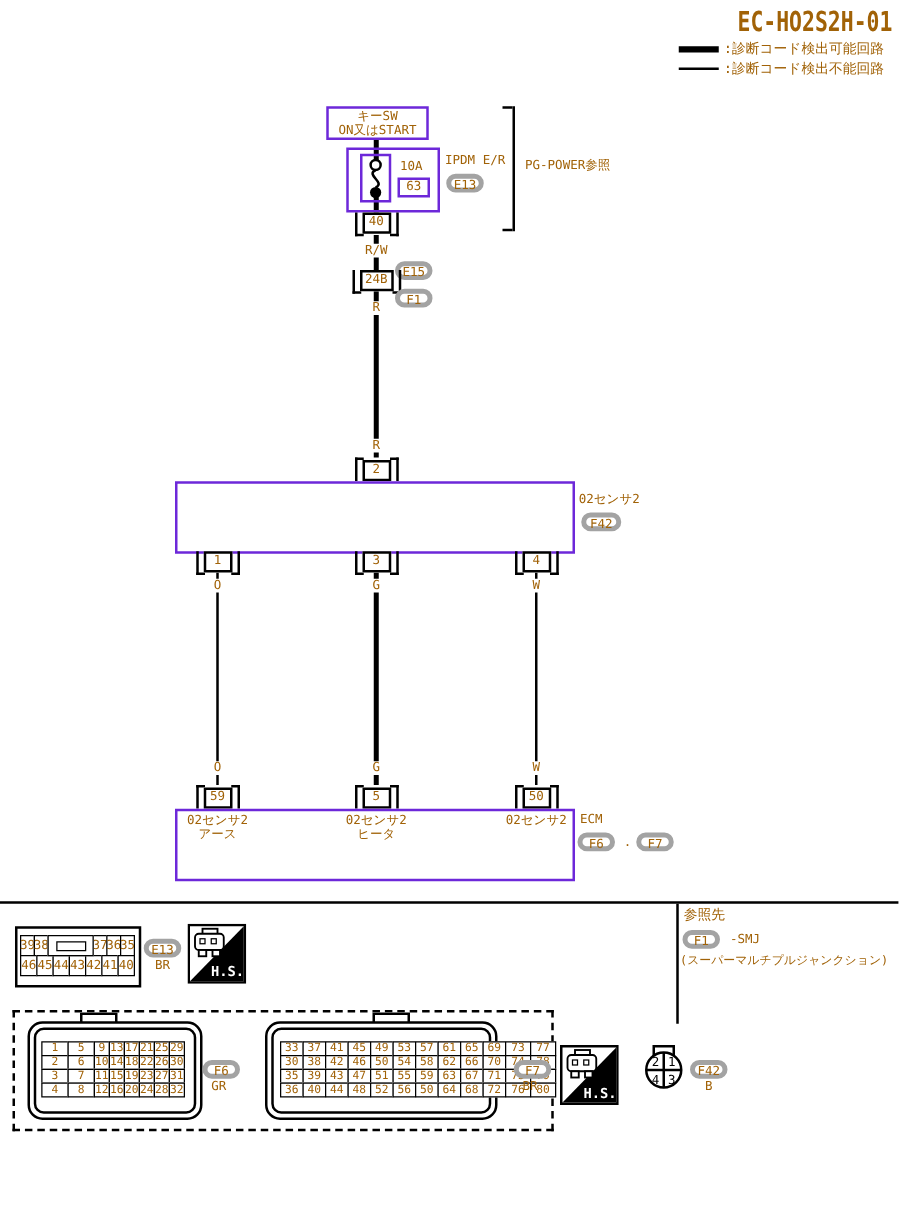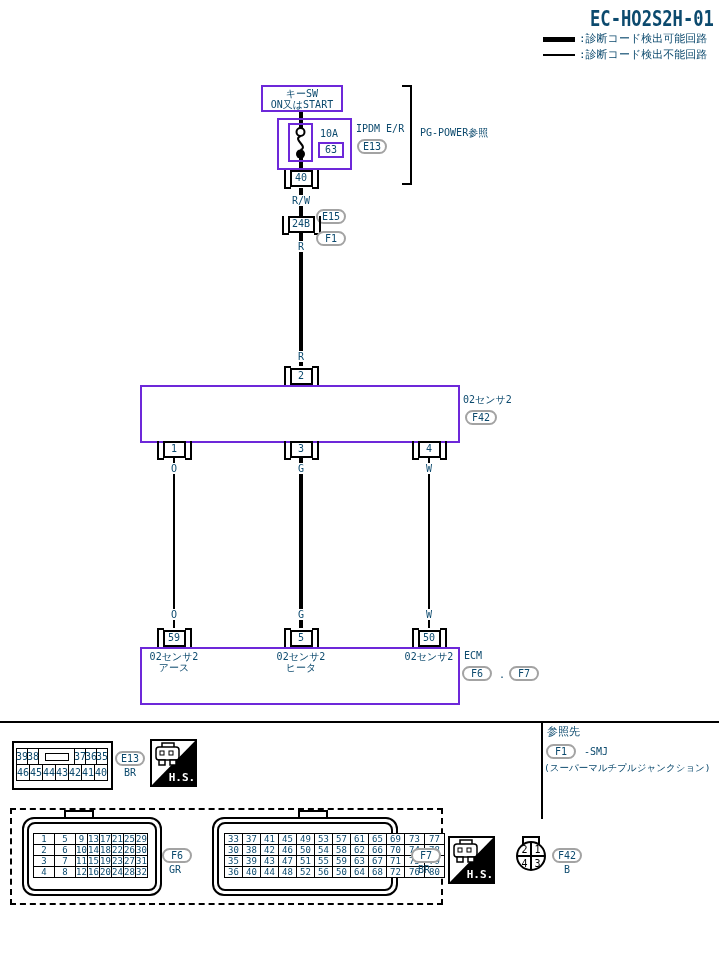--- a/index.html
+++ b/index.html
@@ -1,26 +1,26 @@
 <!DOCTYPE html>
 <html><head>
 <meta charset="utf-8">
 <style>
   html,body{margin:0;padding:0;background:#fff}
   #canvas{position:relative;width:719px;height:974px;background:#fff;overflow:hidden;
-          font-family:"DejaVu Sans Mono","DejaVu Sans",monospace;color:#0c4a6e}
+          font-family:"DejaVu Sans Mono","DejaVu Sans",monospace;color:#a16207}
   .abs{position:absolute}
   .box{position:absolute;border:2px solid #6d28d9;box-sizing:border-box}
   .wire{position:absolute;background:#000}
   .t10{font-size:10px;line-height:11px;white-space:nowrap}
   .t11{font-size:11px;line-height:12px;white-space:nowrap}
   .wlabel{position:absolute;font-size:10px;line-height:11px;background:#fff;
           padding:0 1px;transform:translateX(-50%);white-space:nowrap}
   .cxlabel{position:absolute;transform:translateX(-50%);white-space:nowrap}
-  .oval{position:absolute;box-sizing:border-box;width:30px;height:15px;border:2px solid #a3a3a3;
+  .oval{position:absolute;box-sizing:border-box;width:30px;height:15px;border:4px solid #a3a3a3;
         border-radius:8px;font-size:10px;line-height:11px;text-align:center;background:#fff}
   
   .pin{position:absolute;width:37px;height:21px}
   .pin .pbox{position:absolute;left:7px;width:23px;height:17px;border:2px solid #000;
              box-sizing:border-box;background:#fff;font-size:10px;line-height:12px;text-align:center}
   .pin .sl{position:absolute;left:1px;width:7px;height:19px;box-sizing:border-box;border-left:2px solid #000}
   .pin .sr{position:absolute;right:1px;width:7px;height:19px;box-sizing:border-box;border-right:2px solid #000}
   .attach-top .pbox{top:0}
   .attach-top .sl{top:0;border-bottom:2px solid #000}
   .attach-top .sr{top:0;border-bottom:2px solid #000}

